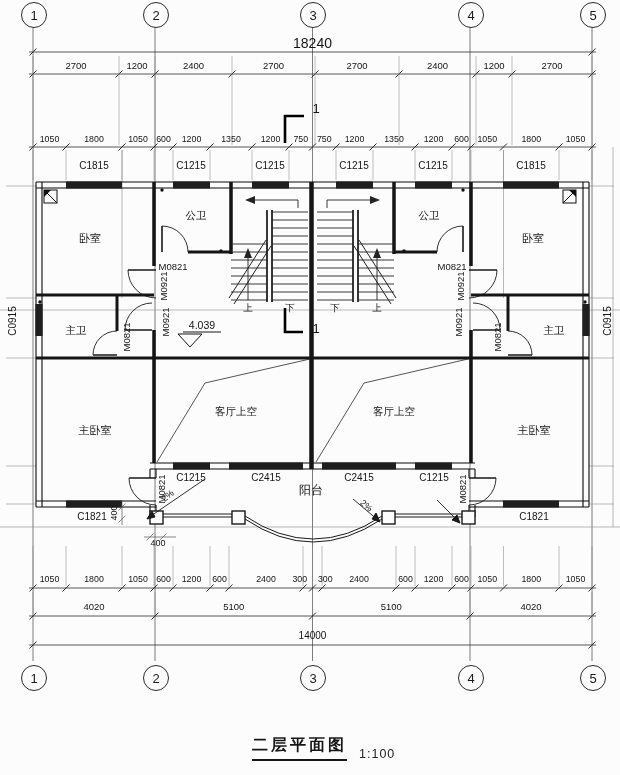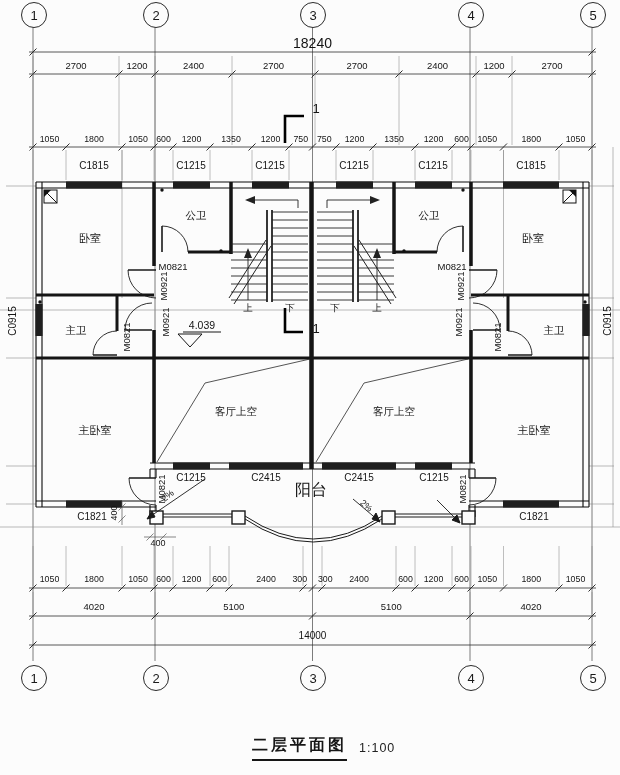--- a/index.html
+++ b/index.html
@@ -4,21 +4,21 @@
 <style>
   html,body{margin:0;padding:0;background:#e8e8e8;}
   #page{position:relative;width:620px;height:775px;background:#fcfcfc;overflow:hidden;
         font-family:"Liberation Sans", sans-serif;color:#111;}
   #plan{position:absolute;left:0;top:0;}
   #labels{position:absolute;left:0;top:0;width:620px;height:775px;pointer-events:none;}
   .lbl{position:absolute;white-space:nowrap;color:#141414;line-height:1;}
   .bubble{position:absolute;width:24px;height:24px;border:1.4px solid #2b2b2b;border-radius:50%;
           background:#fcfcfc;display:flex;align-items:center;justify-content:center;
           font-size:13px;color:#1a1a1a;}
-  #titleblock{position:absolute;left:252px;top:735px;display:flex;align-items:center;gap:12px;}
+  #titleblock{position:absolute;left:252px;top:735px;display:flex;align-items:flex-end;gap:12px;}
   #title-text{font-size:16px;letter-spacing:3px;font-weight:bold;color:#161616;
               border-bottom:2.5px solid #161616;padding-bottom:3px;}
   #title-scale{font-size:12.5px;color:#222;letter-spacing:1px;}
   .watermark{position:absolute;left:440px;top:733px;width:150px;height:34px;
              color:rgba(90,90,90,0.18);font-size:10px;overflow:hidden;transform:rotate(-2deg);}
 </style>
 </head>
 <body>
 
 <div id="page">
@@ -338,21 +338,21 @@
       <span class="lbl" style="left: 90px; top: 238px; font-size: 11px; transform: translate(-50%, -50%);">卧室</span>
       <span class="lbl" style="left: 533px; top: 238px; font-size: 11px; transform: translate(-50%, -50%);">卧室</span>
       <span class="lbl" style="left: 196px; top: 215px; font-size: 10.5px; transform: translate(-50%, -50%);">公卫</span>
       <span class="lbl" style="left: 429px; top: 215px; font-size: 10.5px; transform: translate(-50%, -50%);">公卫</span>
       <span class="lbl" style="left: 76px; top: 330px; font-size: 10.5px; transform: translate(-50%, -50%);">主卫</span>
       <span class="lbl" style="left: 554px; top: 330px; font-size: 10.5px; transform: translate(-50%, -50%);">主卫</span>
       <span class="lbl" style="left: 95px; top: 430px; font-size: 11px; transform: translate(-50%, -50%);">主卧室</span>
       <span class="lbl" style="left: 534px; top: 430px; font-size: 11px; transform: translate(-50%, -50%);">主卧室</span>
       <span class="lbl" style="left: 236px; top: 411px; font-size: 10.5px; transform: translate(-50%, -50%);">客厅上空</span>
       <span class="lbl" style="left: 394px; top: 411px; font-size: 10.5px; transform: translate(-50%, -50%);">客厅上空</span>
-      <span class="lbl" style="left: 311px; top: 490px; font-size: 16px; transform: translate(-50%, -50%);">阳台</span>
+      <span class="lbl" style="left: 311px; top: 490px; font-size: 12px; transform: translate(-50%, -50%);">阳台</span>
       <span class="lbl" style="left: 202px; top: 325px; font-size: 10.5px; transform: translate(-50%, -50%);">4.039</span>
       <span class="lbl" style="left: 248px; top: 308px; font-size: 9.5px; transform: translate(-50%, -50%);">上</span>
       <span class="lbl" style="left: 377px; top: 308px; font-size: 9.5px; transform: translate(-50%, -50%);">上</span>
       <span class="lbl" style="left: 290px; top: 308px; font-size: 9.5px; transform: translate(-50%, -50%);">下</span>
       <span class="lbl" style="left: 335px; top: 308px; font-size: 9.5px; transform: translate(-50%, -50%);">下</span>
       <span class="lbl" style="left: 168px; top: 496px; font-size: 9px; transform: translate(-50%, -50%) rotate(-38deg);">2%</span>
       <span class="lbl" style="left: 366px; top: 506px; font-size: 9px; transform: translate(-50%, -50%) rotate(40deg);">2%</span>
       <span class="lbl" style="left: 316px; top: 108px; font-size: 13px; transform: translate(-50%, -50%);">1</span>
       <span class="lbl" style="left: 316px; top: 328px; font-size: 13px; transform: translate(-50%, -50%);">1</span>
       <span class="lbl" style="left: 114px; top: 513px; font-size: 9px; transform: translate(-50%, -50%) rotate(-90deg);">400</span>

